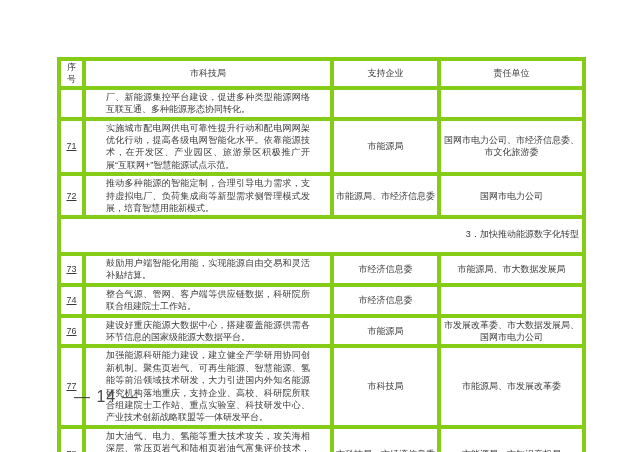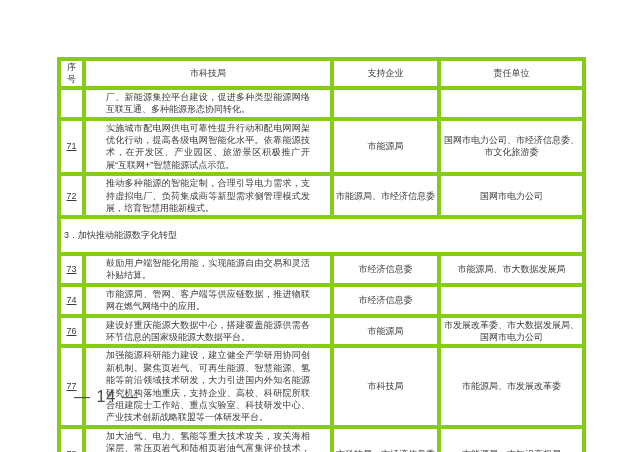--- a/index.html
+++ b/index.html
@@ -47,23 +47,24 @@
   td.task-cell {
     text-align: justify;
     text-justify: inter-ideograph;
     padding: 1px 20px;
   }
   td.lead-cell, td.resp-cell {
     text-align: center;
     padding: 1px 2px;
   }
   td.section-cell {
-    text-align: left;
+    text-align: right;
     padding: 10px 3px;
     height: 14px;
+    font-family: Liberation Mono, monospace;
   }
   .footer {
     position: absolute;
     left: 74px;
     top: 388px;
     font-size: 16px;
     letter-spacing: 1px;
     color: #4a4a4a;
   }
 </style>
@@ -110,21 +111,21 @@
           <td colspan="4" class="section-cell">3．加快推动能源数字化转型</td>
         </tr>
         <tr>
           <td class="num-cell">73</td>
           <td class="task-cell">鼓励用户端智能化用能，实现能源自由交易和灵活补贴结算。</td>
           <td class="lead-cell">市经济信息委</td>
           <td class="resp-cell">市能源局、市大数据发展局</td>
         </tr>
         <tr>
           <td class="num-cell">74</td>
-          <td class="task-cell">市能源局、管网、客户端等供应链数据，推进物联网在燃气网络中的应用。</td>
+          <td class="task-cell">整合气源、管网、客户端等供应链数据，科研院所联合组建院士工作站。</td>
           <td class="lead-cell">市经济信息委</td>
           <td class="resp-cell"></td>
         </tr>
         <tr>
           <td class="num-cell">76</td>
           <td class="task-cell">建设好重庆能源大数据中心，搭建覆盖能源供需各环节信息的国家级能源大数据平台。</td>
           <td class="lead-cell">市能源局</td>
           <td class="resp-cell">市发展改革委、市大数据发展局、国网市电力公司</td>
         </tr>
         <tr>

